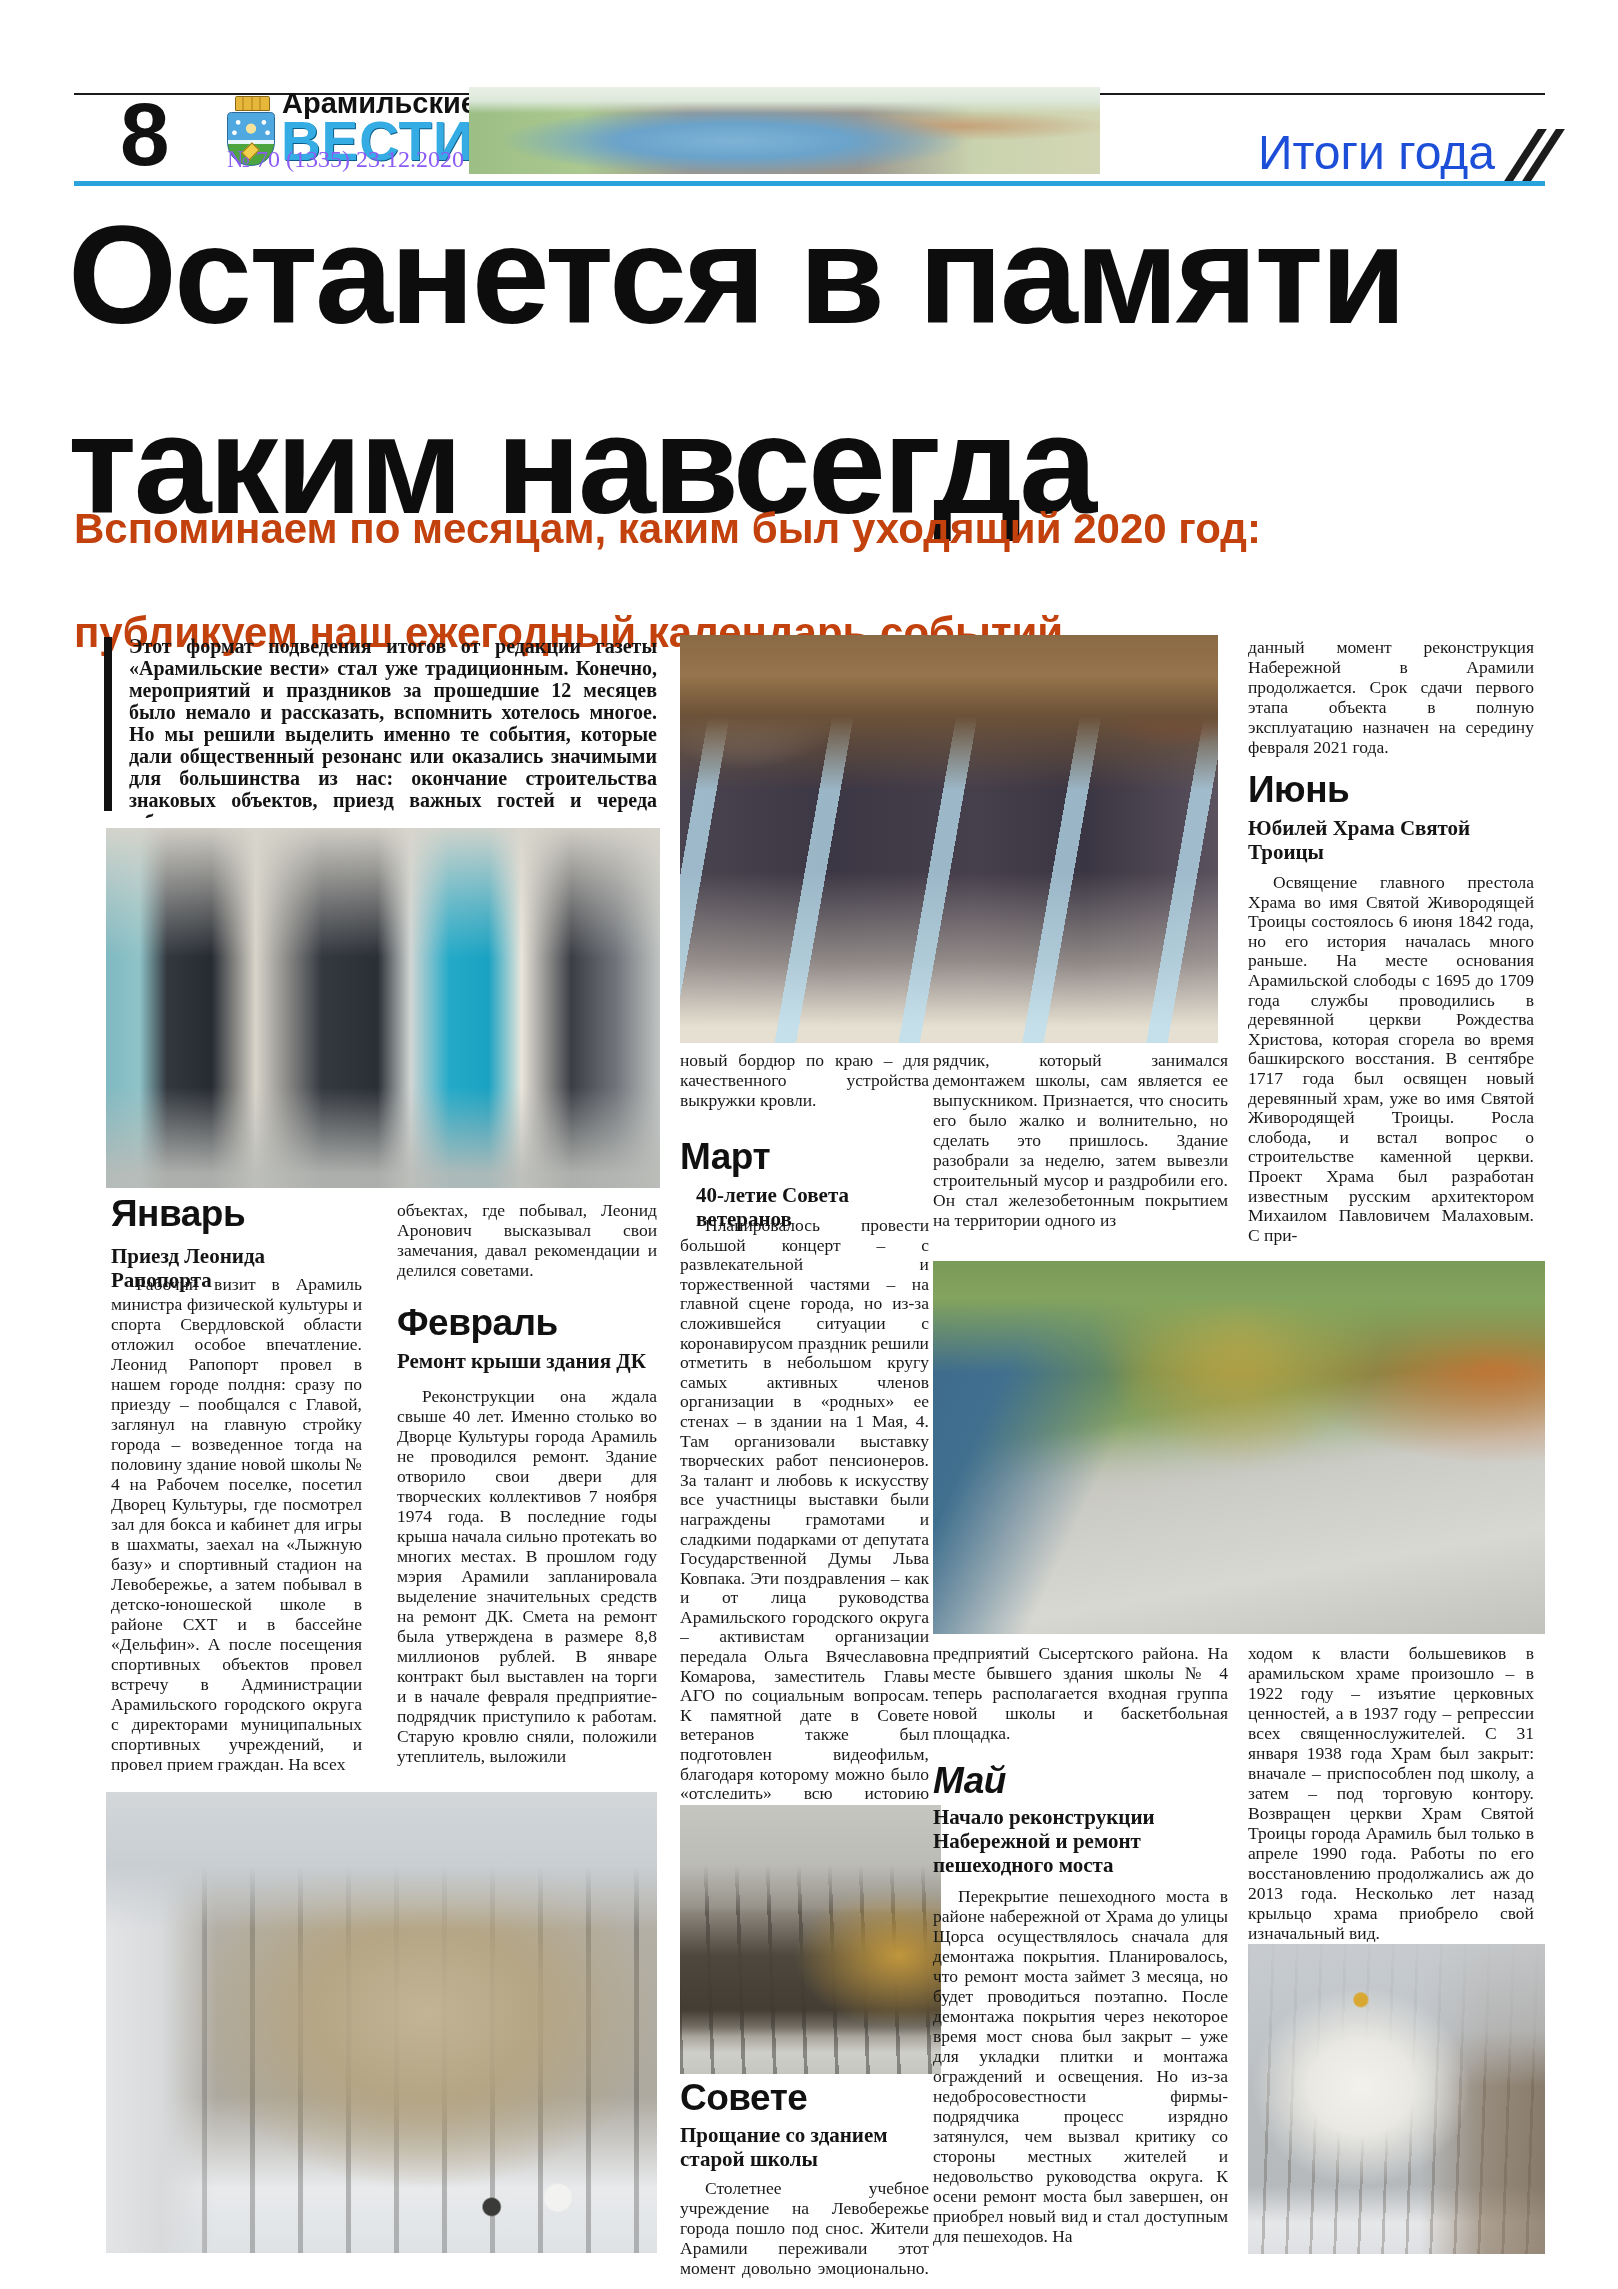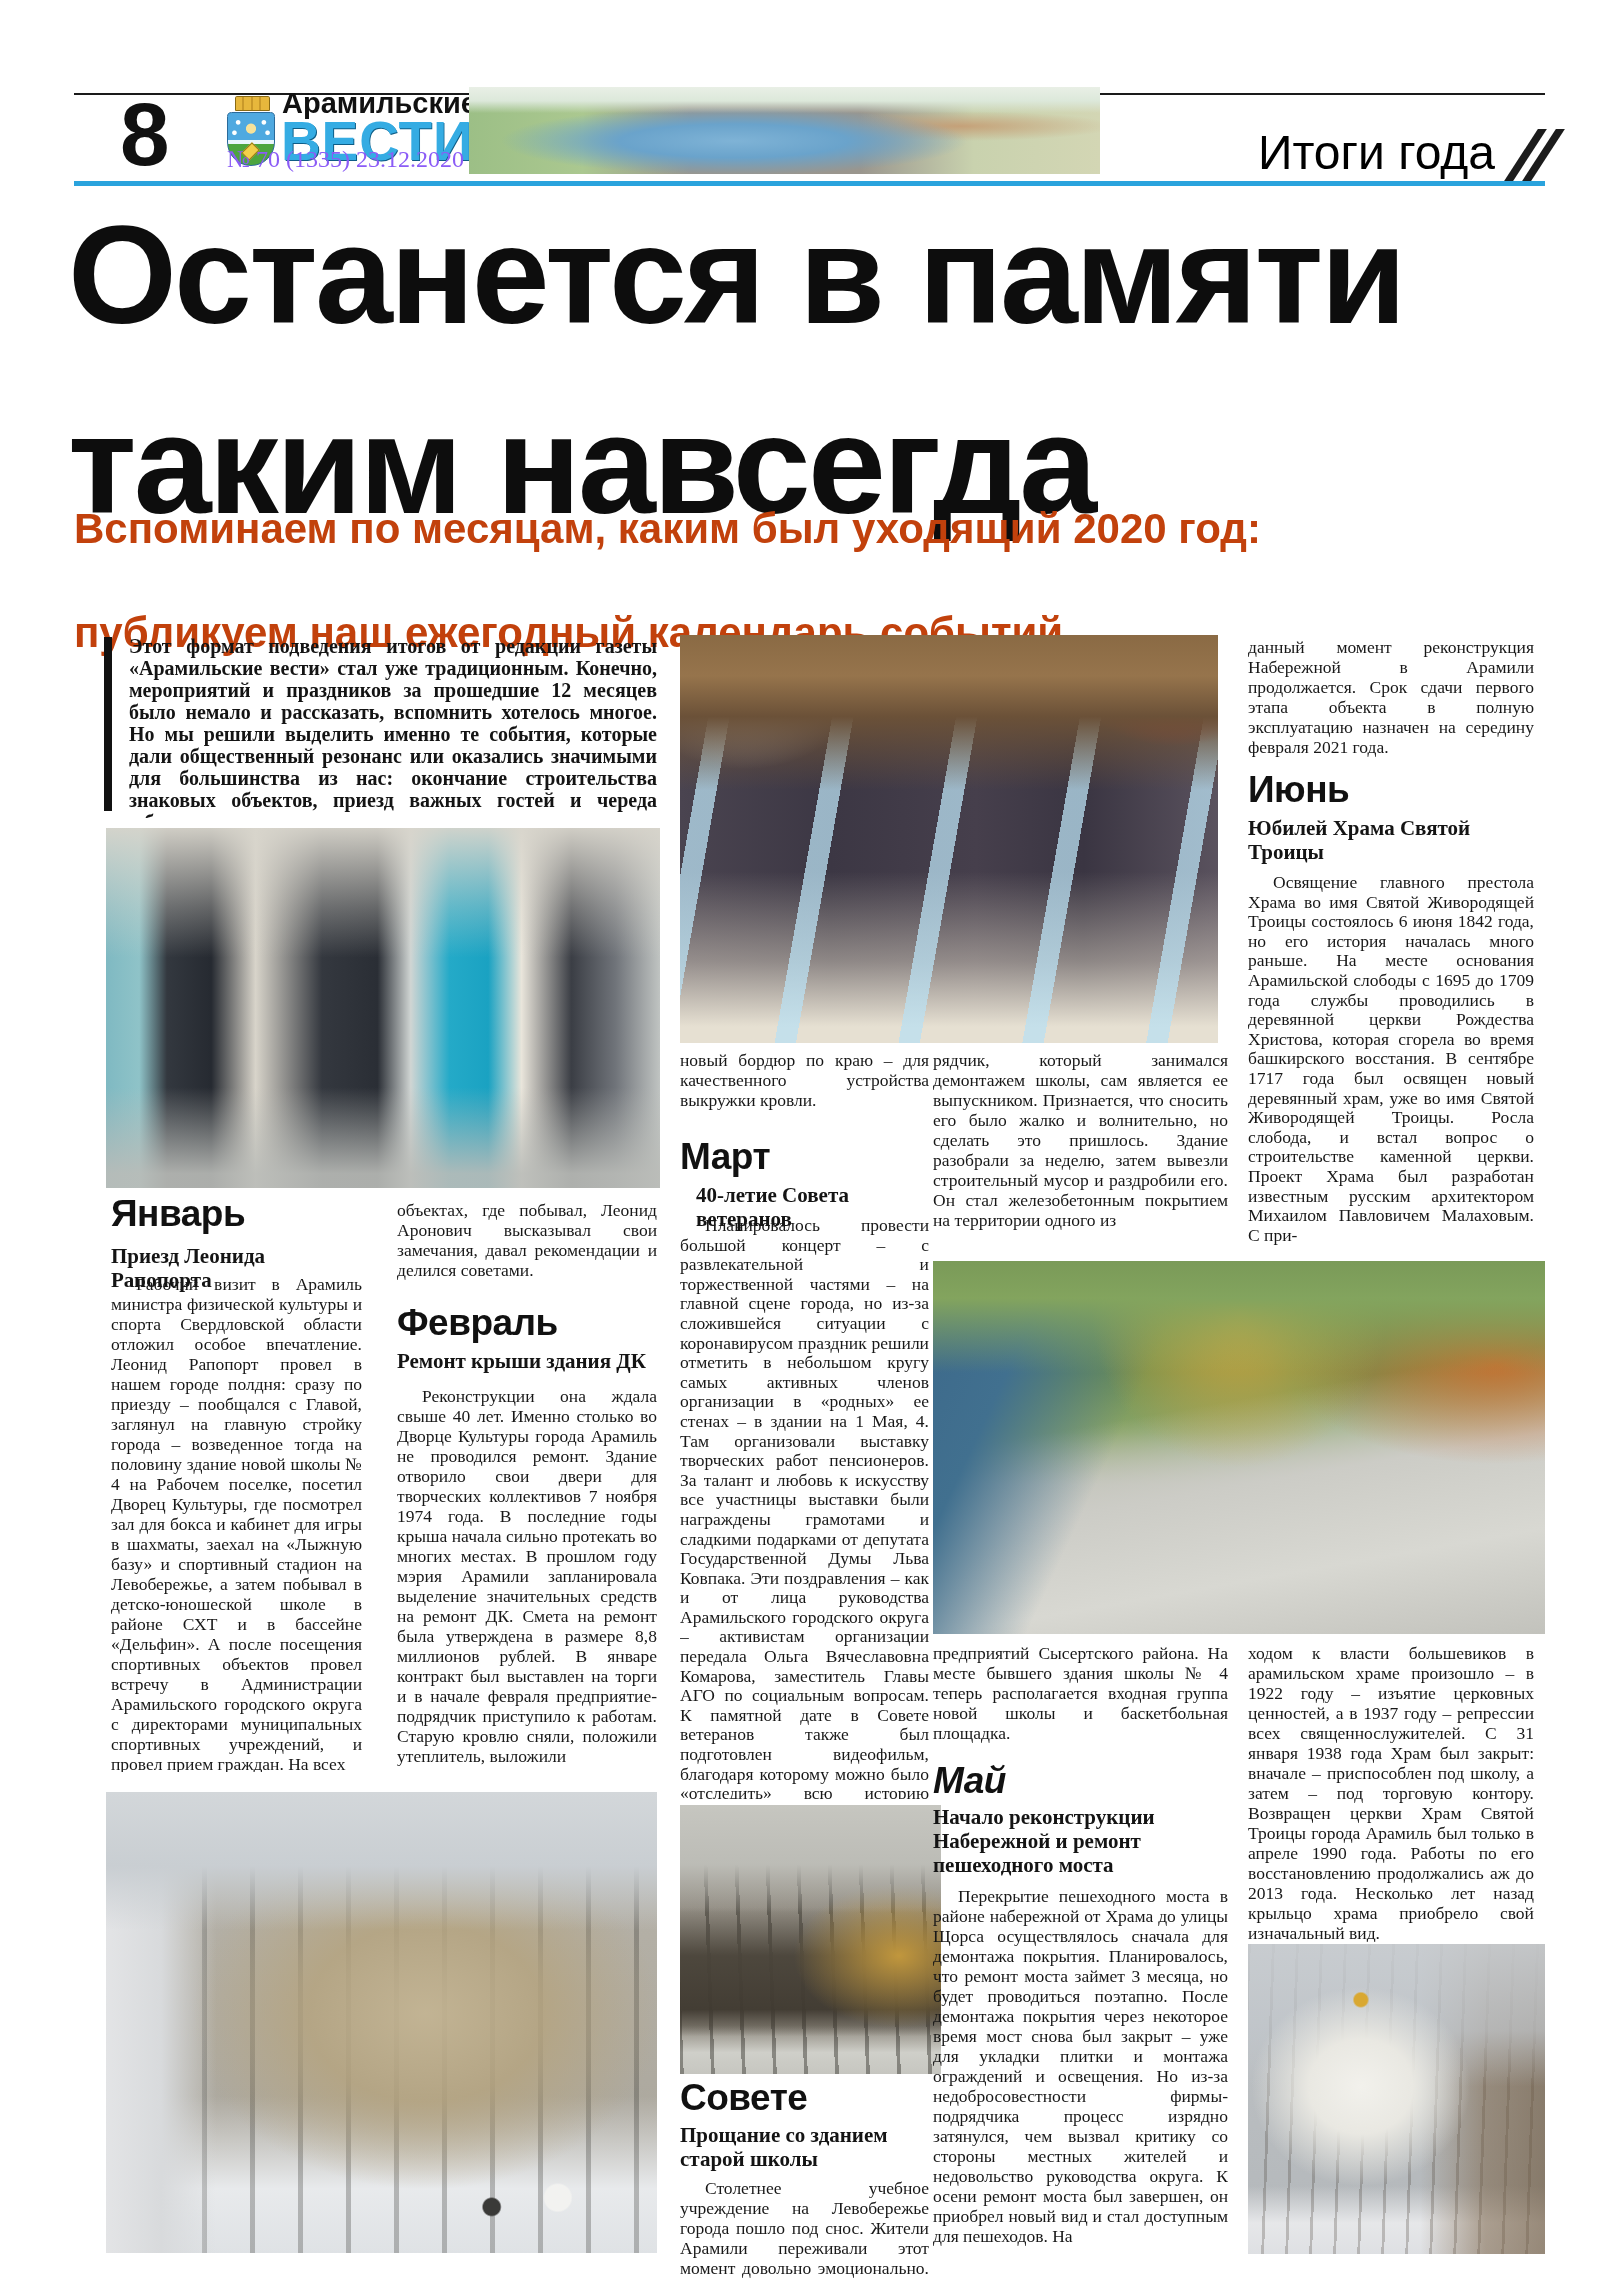--- a/index.html
+++ b/index.html
@@ -52,21 +52,21 @@
     background-color:#a9c391;
     background-image:
       linear-gradient(180deg,#e9efe6 0%,#dce8da 16%,rgba(0,0,0,0) 30%),
       radial-gradient(ellipse at 42% 62%, #7fb3d6 0%, #6aa3cb 22%, rgba(0,0,0,0) 45%),
       radial-gradient(ellipse at 78% 45%, rgba(197,150,108,.8) 0%, rgba(0,0,0,0) 22%),
       linear-gradient(90deg,#9cbf86 0%,#abc890 18%,rgba(0,0,0,0) 35%),
       linear-gradient(90deg,rgba(0,0,0,0) 62%,#c9d2ae 80%,#d3d6b4 100%);
   }
   .section-label {
     left:1015px; top:127px; width:480px; text-align:right;
-    font-family:"Liberation Sans","DejaVu Sans",sans-serif; font-size:48px; line-height:52px; color:#000000;
+    font-family:"Liberation Sans","DejaVu Sans",sans-serif; font-size:48px; line-height:52px; color:#1d4ed8;
   }
   .slash { width:9.2px; height:52px; background:#1c1c1c; transform:skewX(-33deg); top:129px; }
   .slash.s1 { left:1521px; } .slash.s2 { left:1539px; }
   .blue-rule { left:74px; top:181px; width:1471px; height:4.6px; background:#2aa3dd; }
 
   
   .headline {
     left:68px; width:1514px; font-family:"Liberation Sans","DejaVu Sans",sans-serif;
     font-weight:bold; color:#0d0d0d; font-size:140px; line-height:148px; letter-spacing:-2.8px; white-space:nowrap;
   }

